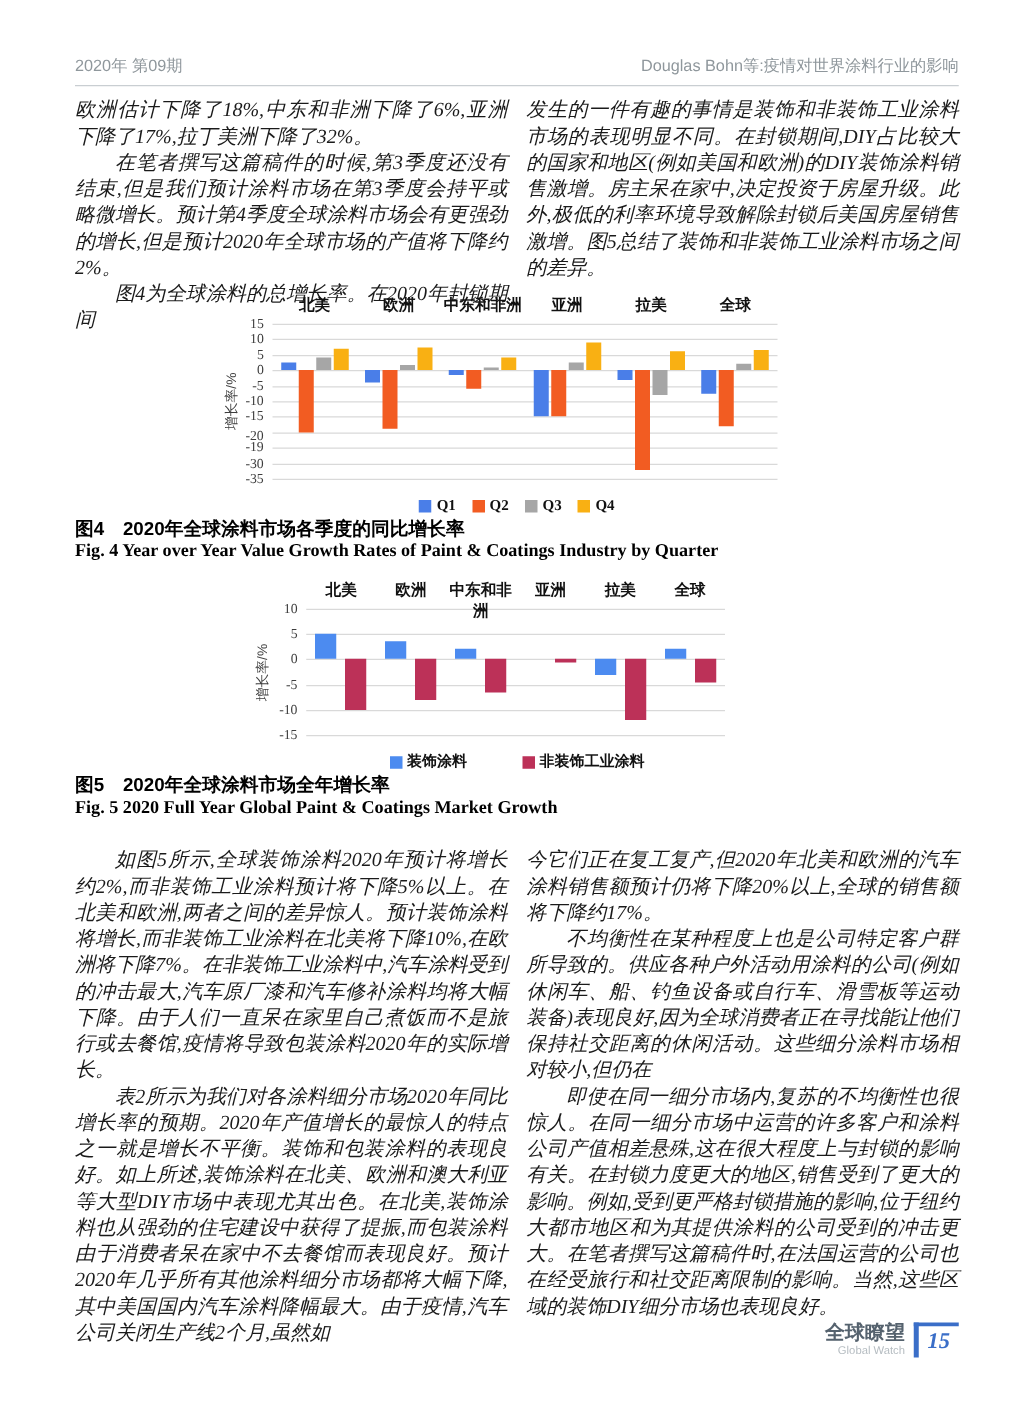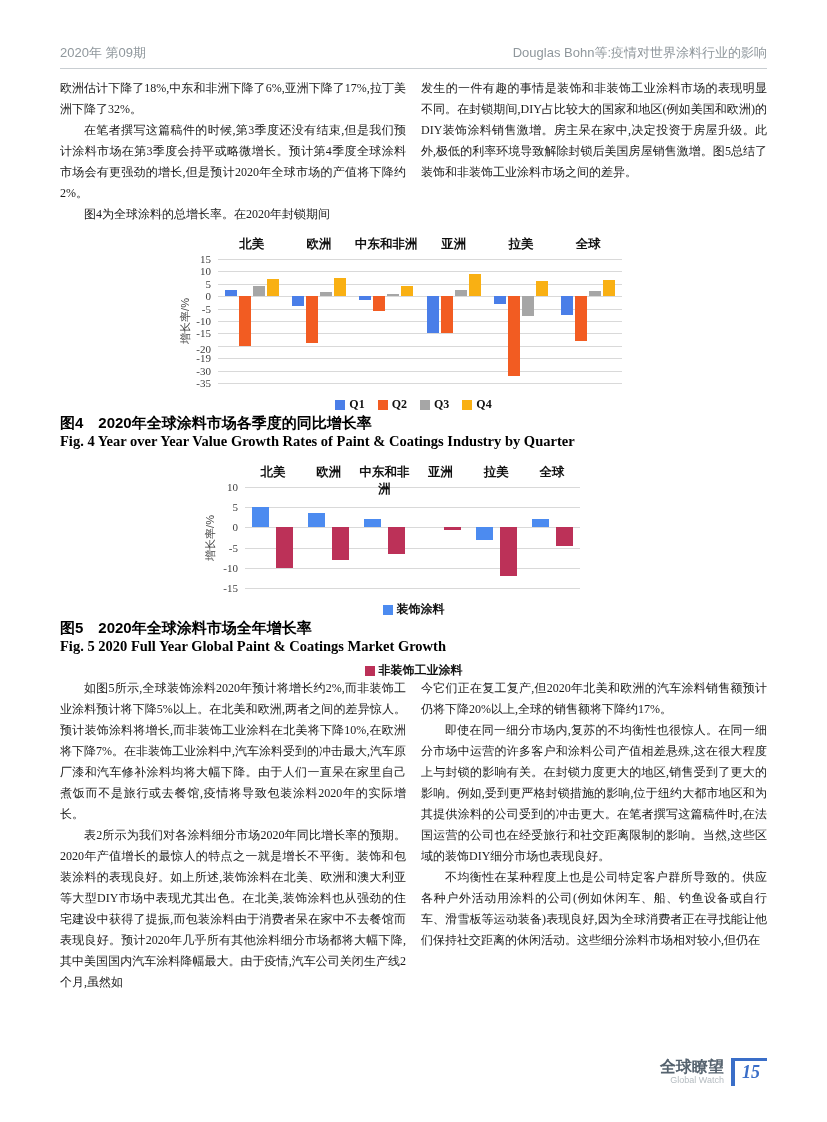--- a/index.html
+++ b/index.html
@@ -8,21 +8,21 @@
   
   .header{position:absolute;left:60px;top:42px;width:707px;height:20px;
           display:flex;justify-content:space-between;align-items:flex-end;
           border-bottom:1px solid #c9ced2;padding-bottom:6px;
           font-family:"Liberation Sans","DejaVu Sans",sans-serif;
           font-size:13px;color:#8f979c;}
   
   .cols{position:absolute;left:60px;width:707px;display:flex;column-gap:15px;}
   .cols-top{top:78px;}
   .cols-bottom{top:678px;}
-  .col{width:346px;font-size:12px;line-height:21px;text-align:justify;}
+  .col{width:346px;font-size:16px;line-height:21px;text-align:justify;font-style:italic;}
   .col p{margin:0;}
   .col p.indent{text-indent:2em;}
   
   .chart{position:absolute;}
   .gridline{position:absolute;height:1px;background:#d9d9d9;}
   .y-tick{position:absolute;text-align:right;font-size:11px;color:#3d3d3d;
           font-family:"Liberation Serif","DejaVu Serif",serif;}
   .y-title{position:absolute;font-size:11px;color:#3d3d3d;white-space:nowrap;
            transform:translate(-50%,-50%) rotate(-90deg);
            font-family:"Liberation Sans","DejaVu Sans",sans-serif;}
@@ -173,42 +173,42 @@
       <div class="bar" style="left: 230.917px; width: 17px; top: 65.4px; height: 0px; background: rgb(76, 139, 240);"></div>
       <div class="bar" style="left: 286.75px; width: 17px; top: 65.4px; height: 12.12px; background: rgb(76, 139, 240);"></div>
       <div class="bar" style="left: 342.583px; width: 17px; top: 57.32px; height: 8.08px; background: rgb(76, 139, 240);"></div>
       <div class="bar" style="left: 87.4167px; width: 17px; top: 65.4px; height: 40.4px; background: rgb(188, 49, 88);"></div>
       <div class="bar" style="left: 143.25px; width: 17px; top: 65.4px; height: 32.32px; background: rgb(188, 49, 88);"></div>
       <div class="bar" style="left: 199.083px; width: 17px; top: 65.4px; height: 26.26px; background: rgb(188, 49, 88);"></div>
       <div class="bar" style="left: 254.917px; width: 17px; top: 65.4px; height: 2.828px; background: rgb(188, 49, 88);"></div>
       <div class="bar" style="left: 310.75px; width: 17px; top: 65.4px; height: 48.48px; background: rgb(188, 49, 88);"></div>
       <div class="bar" style="left: 366.583px; width: 17px; top: 65.4px; height: 18.18px; background: rgb(188, 49, 88);"></div>
     </div>
-  <div class="legend legend-cjk" id="fig5-legend" style="top:601px;gap:44px;flex-direction:column;">
+  <div class="legend legend-cjk" id="fig5-legend" style="top:601px;gap:44px;">
       <div class="item">
         <div class="sq" style="background: rgb(76, 139, 240);"></div>
         <div class="lbl">装饰涂料</div>
       </div>
       <div class="item">
         <div class="sq" style="background: rgb(188, 49, 88);"></div>
         <div class="lbl">非装饰工业涂料</div>
       </div>
     </div>
   <div class="cap cap-zh" style="top:619px;">图5　2020年全球涂料市场全年增长率</div>
   <div class="cap cap-en" style="top:638px;">Fig. 5  2020 Full Year Global Paint &amp; Coatings Market Growth</div>
 
   <div class="cols cols-bottom">
     <div class="col">
       <p class="indent">如图5所示,全球装饰涂料2020年预计将增长约2%,而非装饰工业涂料预计将下降5%以上。在北美和欧洲,两者之间的差异惊人。预计装饰涂料将增长,而非装饰工业涂料在北美将下降10%,在欧洲将下降7%。在非装饰工业涂料中,汽车涂料受到的冲击最大,汽车原厂漆和汽车修补涂料均将大幅下降。由于人们一直呆在家里自己煮饭而不是旅行或去餐馆,疫情将导致包装涂料2020年的实际增长。</p>
       <p class="indent">表2所示为我们对各涂料细分市场2020年同比增长率的预期。2020年产值增长的最惊人的特点之一就是增长不平衡。装饰和包装涂料的表现良好。如上所述,装饰涂料在北美、欧洲和澳大利亚等大型DIY市场中表现尤其出色。在北美,装饰涂料也从强劲的住宅建设中获得了提振,而包装涂料由于消费者呆在家中不去餐馆而表现良好。预计2020年几乎所有其他涂料细分市场都将大幅下降,其中美国国内汽车涂料降幅最大。由于疫情,汽车公司关闭生产线2个月,虽然如</p>
     </div>
     <div class="col">
       <p>今它们正在复工复产,但2020年北美和欧洲的汽车涂料销售额预计仍将下降20%以上,全球的销售额将下降约17%。</p>
+      <p class="indent">不均衡性在某种程度上也是公司特定客户群所导致的。供应各种户外活动用涂料的公司(例如休闲车、船、钓鱼设备或自行车、滑雪板等运动装备)表现良好,因为全球消费者正在寻找能让他们保持社交距离的休闲活动。这些细分涂料市场相对较小,但仍在</p>
       <p class="indent">即使在同一细分市场内,复苏的不均衡性也很惊人。在同一细分市场中运营的许多客户和涂料公司产值相差悬殊,这在很大程度上与封锁的影响有关。在封锁力度更大的地区,销售受到了更大的影响。例如,受到更严格封锁措施的影响,位于纽约大都市地区和为其提供涂料的公司受到的冲击更大。在笔者撰写这篇稿件时,在法国运营的公司也在经受旅行和社交距离限制的影响。当然,这些区域的装饰DIY细分市场也表现良好。</p>
-      <p class="indent">不均衡性在某种程度上也是公司特定客户群所导致的。供应各种户外活动用涂料的公司(例如休闲车、船、钓鱼设备或自行车、滑雪板等运动装备)表现良好,因为全球消费者正在寻找能让他们保持社交距离的休闲活动。这些细分涂料市场相对较小,但仍在</p>
     </div>
   </div>
 
   <div class="footer">
     <div class="brand">
       <div class="brand-zh">全球瞭望</div>
       <div class="brand-en">Global Watch</div>
     </div>
     <div class="pageno">15</div>
   </div>

